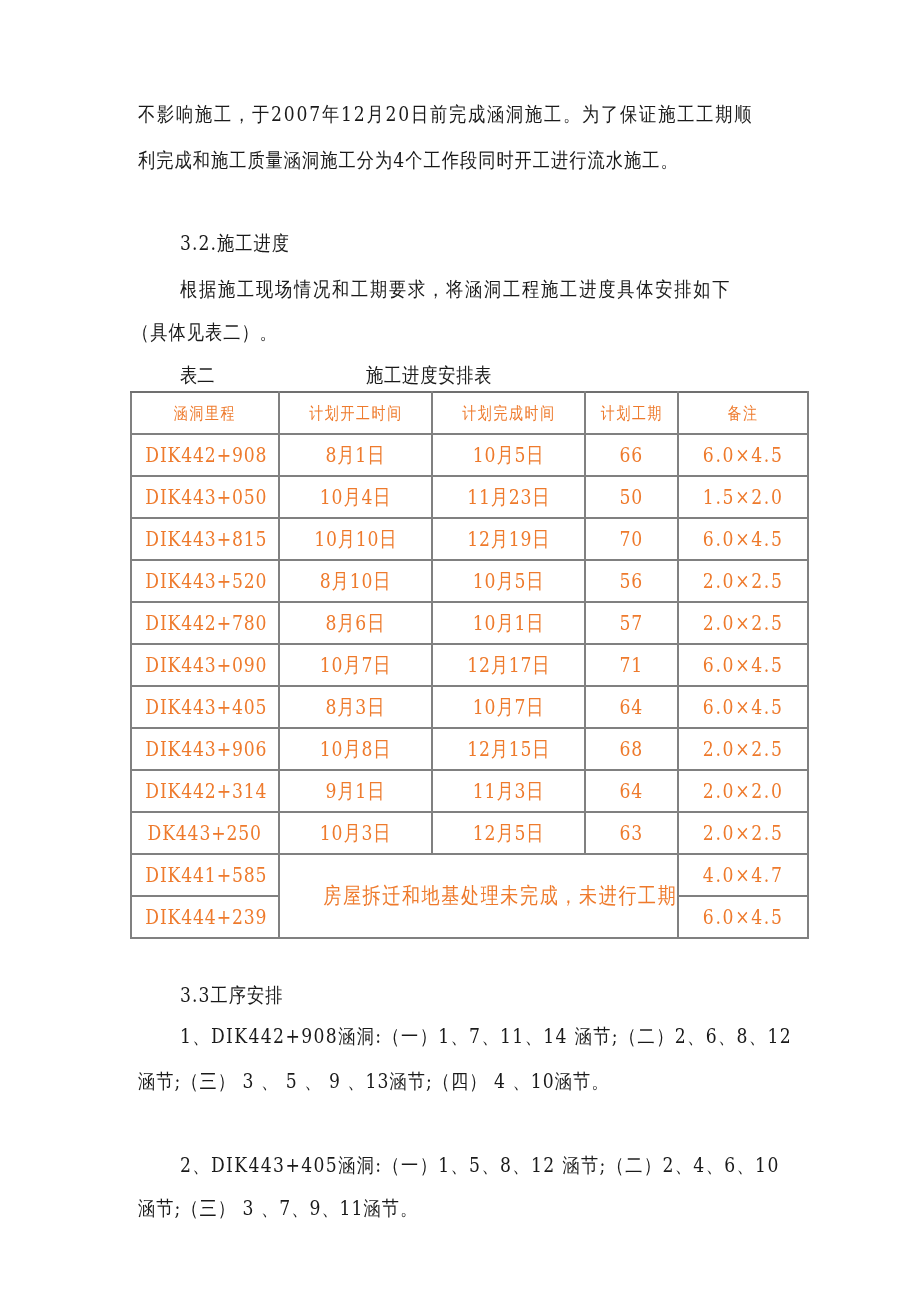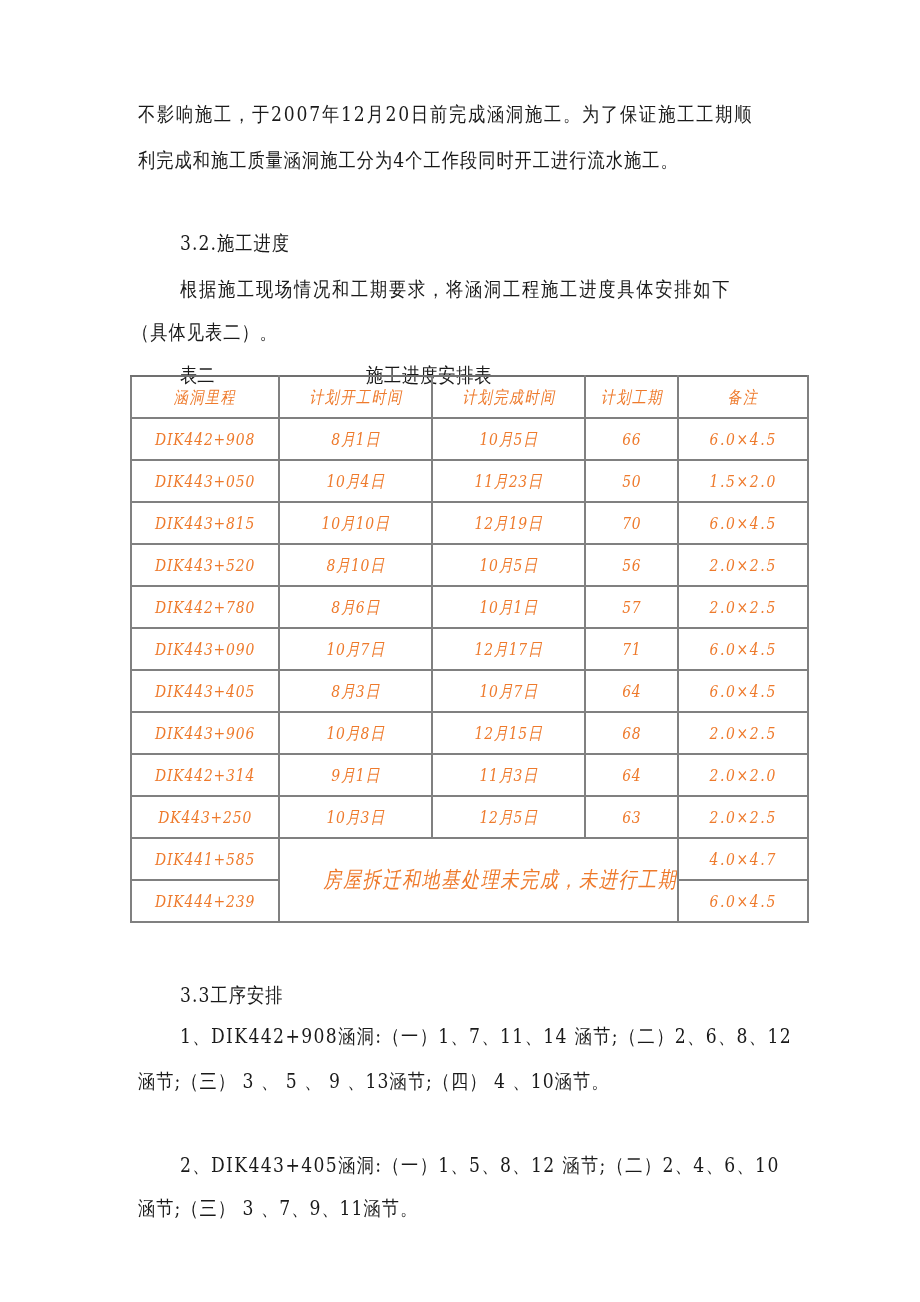--- a/index.html
+++ b/index.html
@@ -44,34 +44,33 @@
       font-size: 20px;
       line-height: 26px;
       letter-spacing: 1px;
       transform: scaleX(0.86);
       transform-origin: left center;
     }
 
     table.schedule {
       position: absolute;
       left: 130px;
-      top: 375px;
+      top: 391px;
       width: 677px;
       border-collapse: collapse;
       table-layout: fixed;
-      font-style: italic;
     }
     table.schedule td {
       border: 2px solid #808080;
       height: 40px;
       padding: 0;
       text-align: center;
       vertical-align: middle;
       color: #ee7a2c;
-      font-size: 17px;
+      font-size: 21px;
       letter-spacing: 1px;
       white-space: nowrap;
       overflow: hidden;
     }
     table.schedule tr.header-row td { height: 40px; font-size: 17px; letter-spacing: 2px; }
     table.schedule td .cell-text {
       display: inline-block;
       transform: scaleX(0.82);
     }
     table.schedule td.remark .cell-text { letter-spacing: 2px; }

